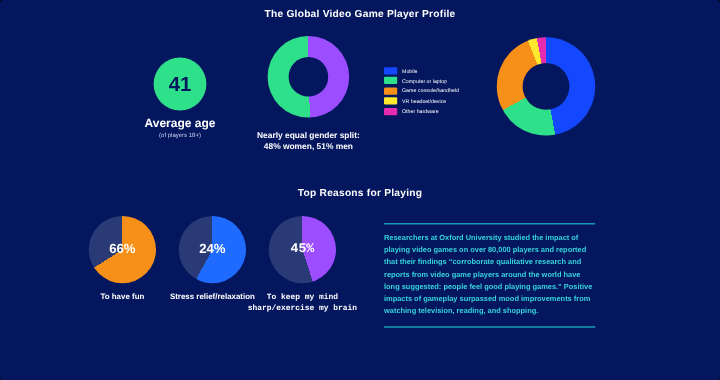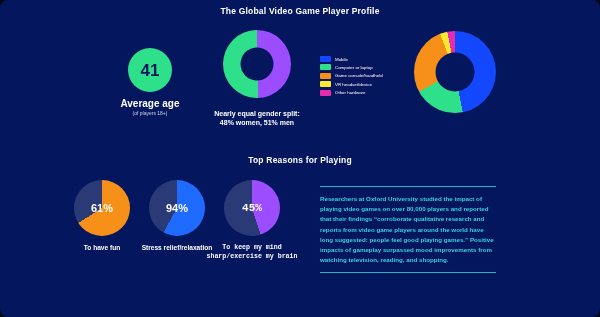--- a/index.html
+++ b/index.html
@@ -5,21 +5,21 @@
   html,body{margin:0;padding:0;}
   body{
     width:600px;height:317px;overflow:hidden;
     background:#000814;
     font-family:"Liberation Sans",sans-serif;
     -webkit-font-smoothing:antialiased;
   }
   .canvas{
     position:relative;width:600px;height:317px;
     background:#04165e;
-    border-radius:8px;
+    border-radius:3px;
     overflow:hidden;
   }
 
   
   .section-title{
     position:absolute;left:0;width:100%;
     text-align:center;color:#ffffff;
     font-size:8.5px;font-weight:bold;letter-spacing:.2px;
   }
   #title-main{top:6px;}
@@ -142,29 +142,29 @@
 
   <div class="donut" id="device-donut">
     <div class="hole"></div>
   </div>
 
   <div class="section-title" id="title-reasons">Top Reasons for Playing</div>
 
   <div class="reason" id="reason-0">
     <div class="ring" style="background:conic-gradient(#f79019 0deg 237.6deg,#2a3a77 237.6deg 360deg)">
       <div class="hole"></div>
-      <div class="pct">61%</div>
+      <div class="pct">66%</div>
     </div>
     <div class="reason-label">To have fun</div>
   </div>
 
   <div class="reason" id="reason-1">
     <div class="ring" style="background:conic-gradient(#1f6bff 0deg 208.8deg,#2a3a77 208.8deg 360deg)">
       <div class="hole"></div>
-      <div class="pct">94%</div>
+      <div class="pct">24%</div>
     </div>
     <div class="reason-label">Stress relief/relaxation</div>
   </div>
 
   <div class="reason" id="reason-2">
     <div class="ring" style="background:conic-gradient(#9b4dff 0deg 162deg,#2a3a77 162deg 360deg)">
       <div class="hole"></div>
       <div class="pct">45%</div>
     </div>
     <div class="reason-label">To keep my mind sharp/exercise my brain</div>

